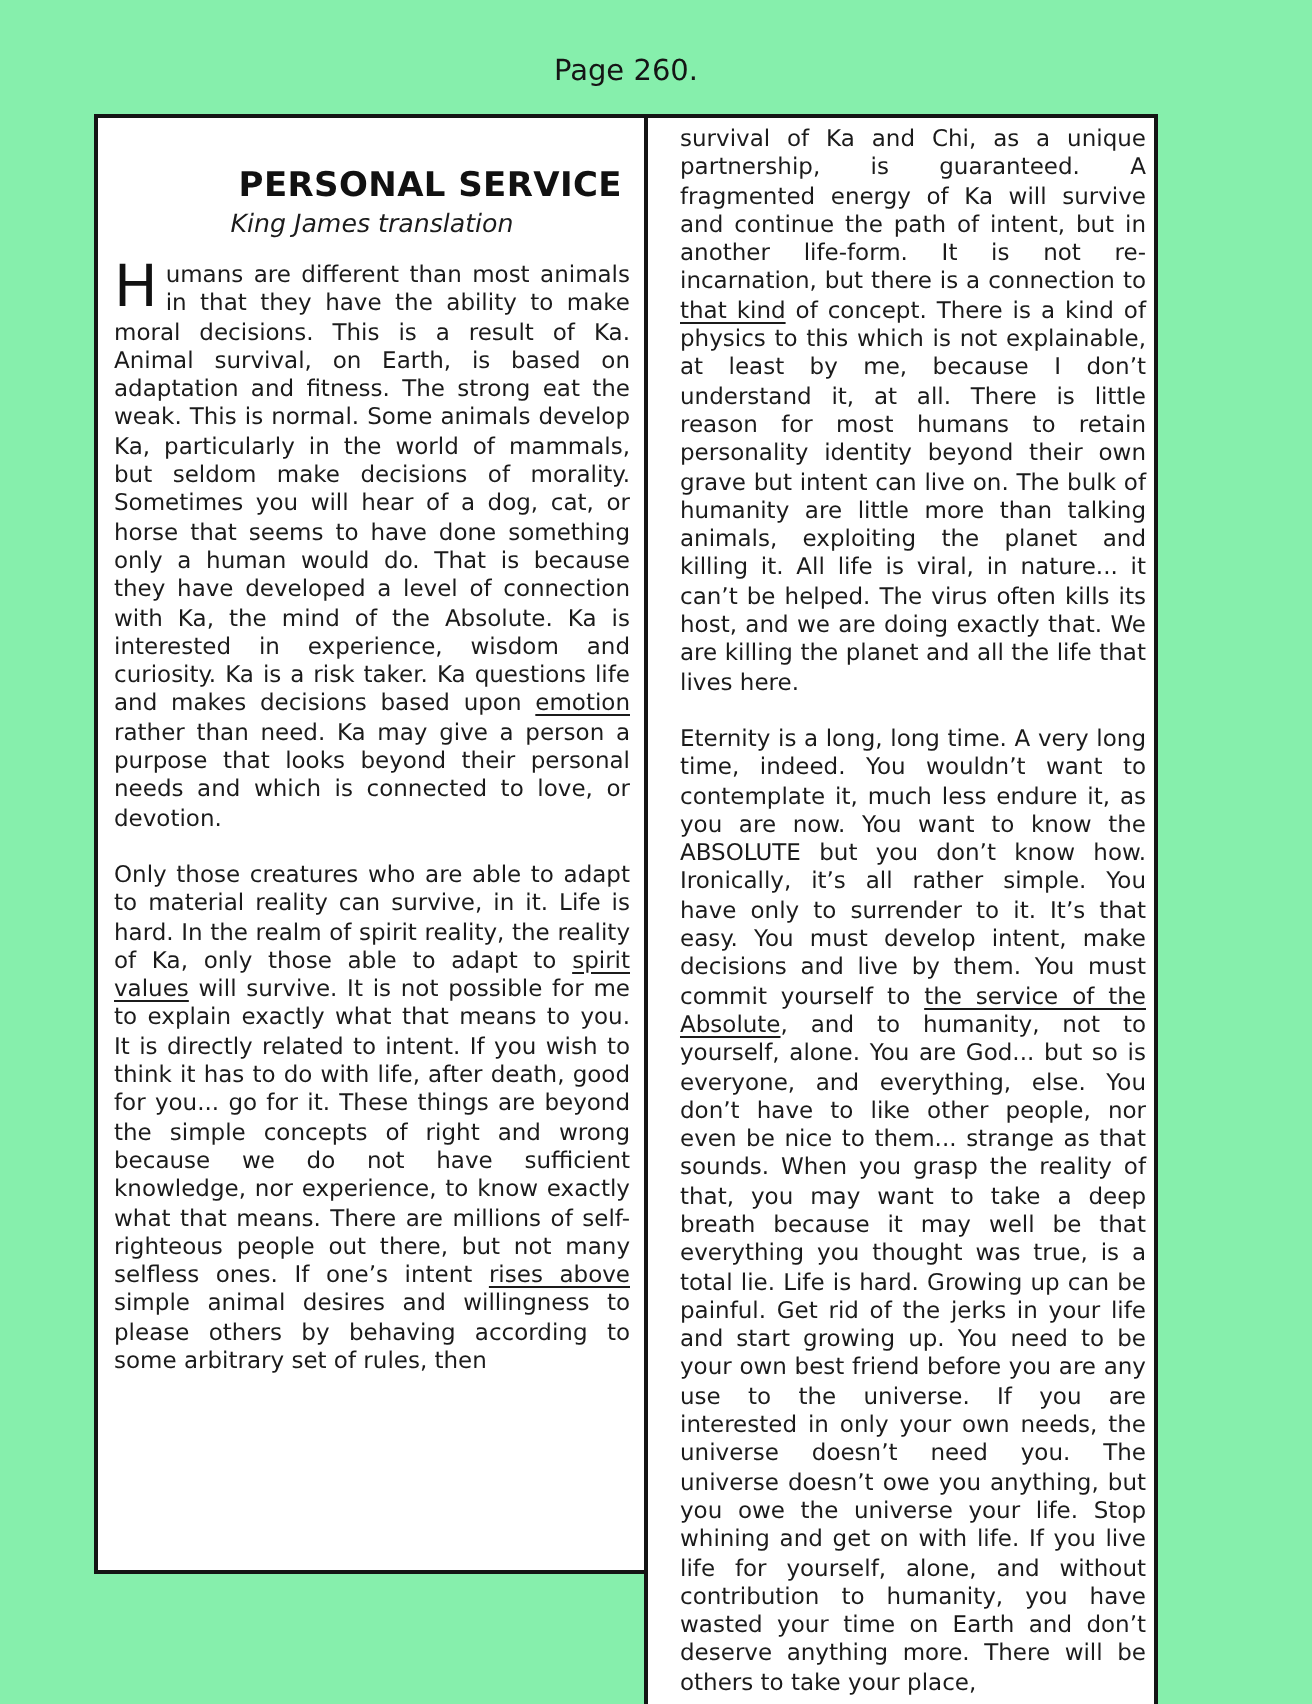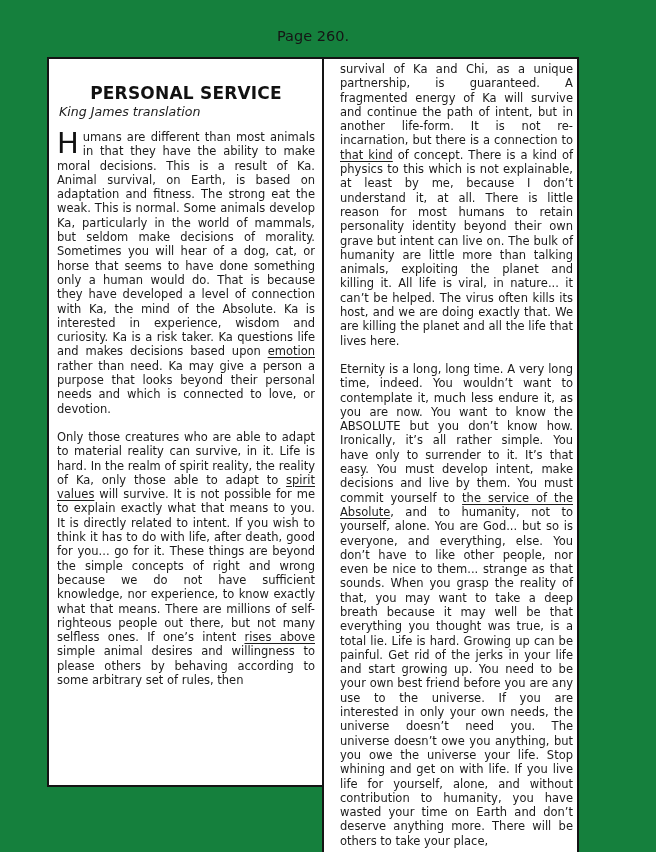--- a/index.html
+++ b/index.html
@@ -2,52 +2,52 @@
 <html><head>
 <meta charset="utf-8">
 <style>
   html, body { margin: 0; padding: 0; background: #ffffff; }
   body {
     width: 656px; height: 852px;
     font-family: "DejaVu Sans", "Liberation Sans", sans-serif;
     color: #1b1b1b;
     -webkit-font-smoothing: antialiased;
   }
-  .page { position: relative; width: 656px; height: 852px; background: #15803d; overflow: hidden; }
+  .page { position: relative; width: 656px; height: 852px; background: #86efac; overflow: hidden; }
 
   .page-number {
     position: absolute; top: 28px; left: 47px; width: 532px;
     text-align: center; font-size: 14.5px; color: #151515;
   }
 
   .content-box {
     position: absolute; top: 57px; left: 47px;
     display: flex; align-items: flex-start;
   }
   .col {
     box-sizing: border-box; background: #fff;
     border: 2px solid #141414; overflow: hidden;
   }
   .col-left  { width: 277px; height: 730px; padding: 2px 7px 0 8px; }
   .col-right { width: 257px; height: 829px; margin-left: -2px; padding: 3px 4px 0 16px; }
 
   .title {
-    font-size: 17px; font-weight: bold; text-align: center;
+    font-size: 17px; font-weight: bold; text-align: right;
     letter-spacing: 0.2px; margin: 22px 4px 0; color: #111;
   }
   .epigraph {
     font-style: italic; font-size: 12.4px; line-height: 17px;
     text-align: justify; margin: 13px 0 0; color: #1c1c1c;
   }
   .epigraph-source {
     font-weight: bold; font-style: italic; text-align: right;
     font-size: 13.6px; line-height: 16px; margin: 6px 2px 0; color: #111;
   }
   .epigraph-sub {
-    font-style: italic; text-align: left;
+    font-style: italic; text-align: center;
     font-size: 12.6px; line-height: 15px; margin: 1px 2px 0; color: #1c1c1c;
   }
 
   .body-text { font-size: 11.5px; line-height: 14.3px; text-align: justify; color: #1b1b1b; }
   .col-left .body-text { margin-top: 11px; }
   .para { margin: 0; }
   .para + .para { margin-top: 14px; }
 
   .dropcap {
     float: left; font-size: 29px; line-height: 25px;

